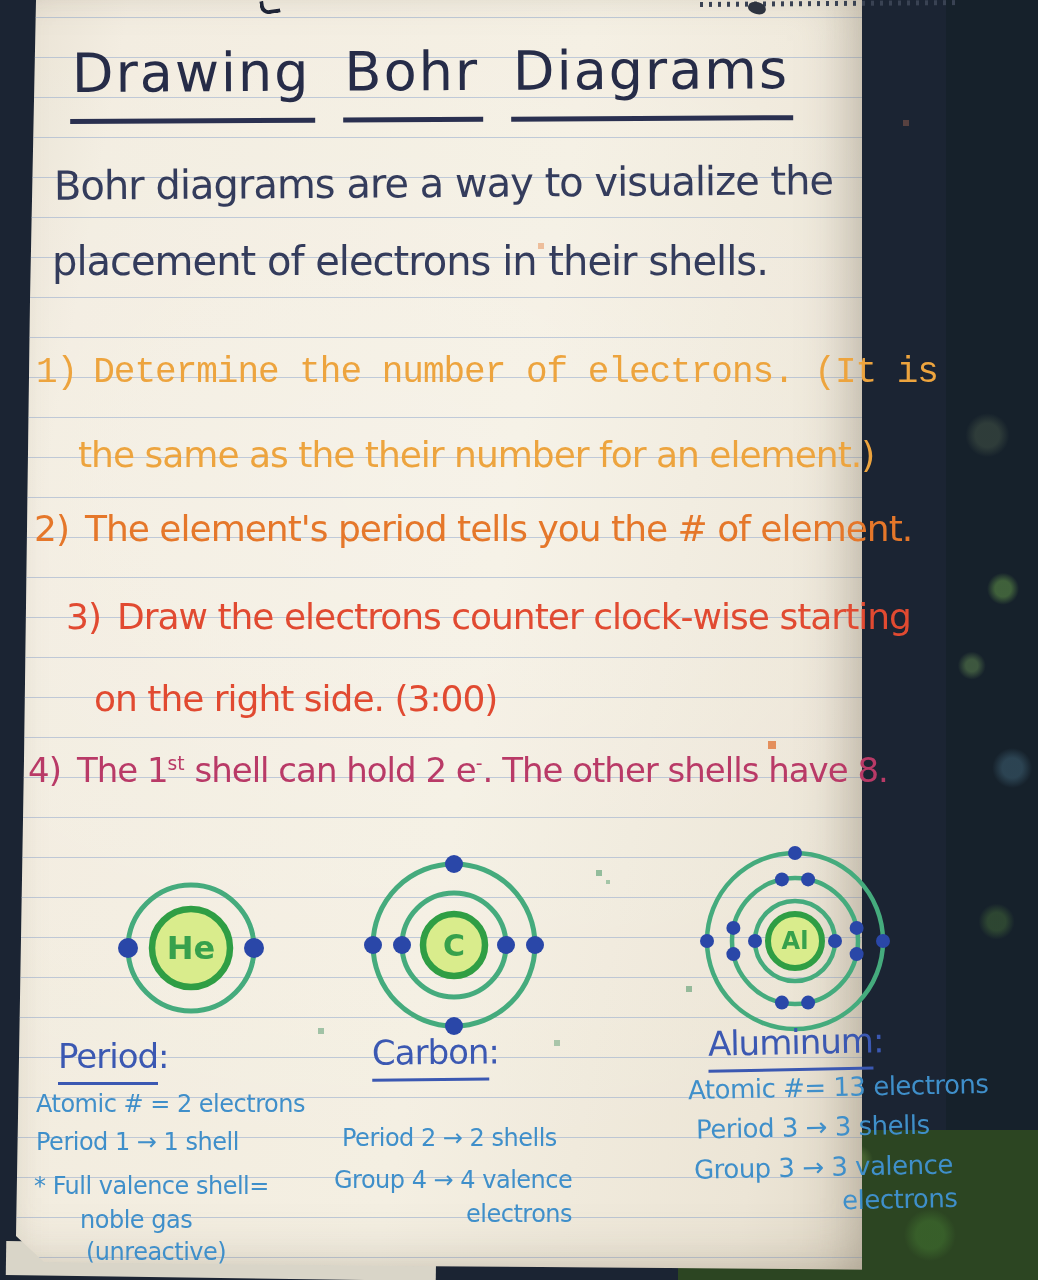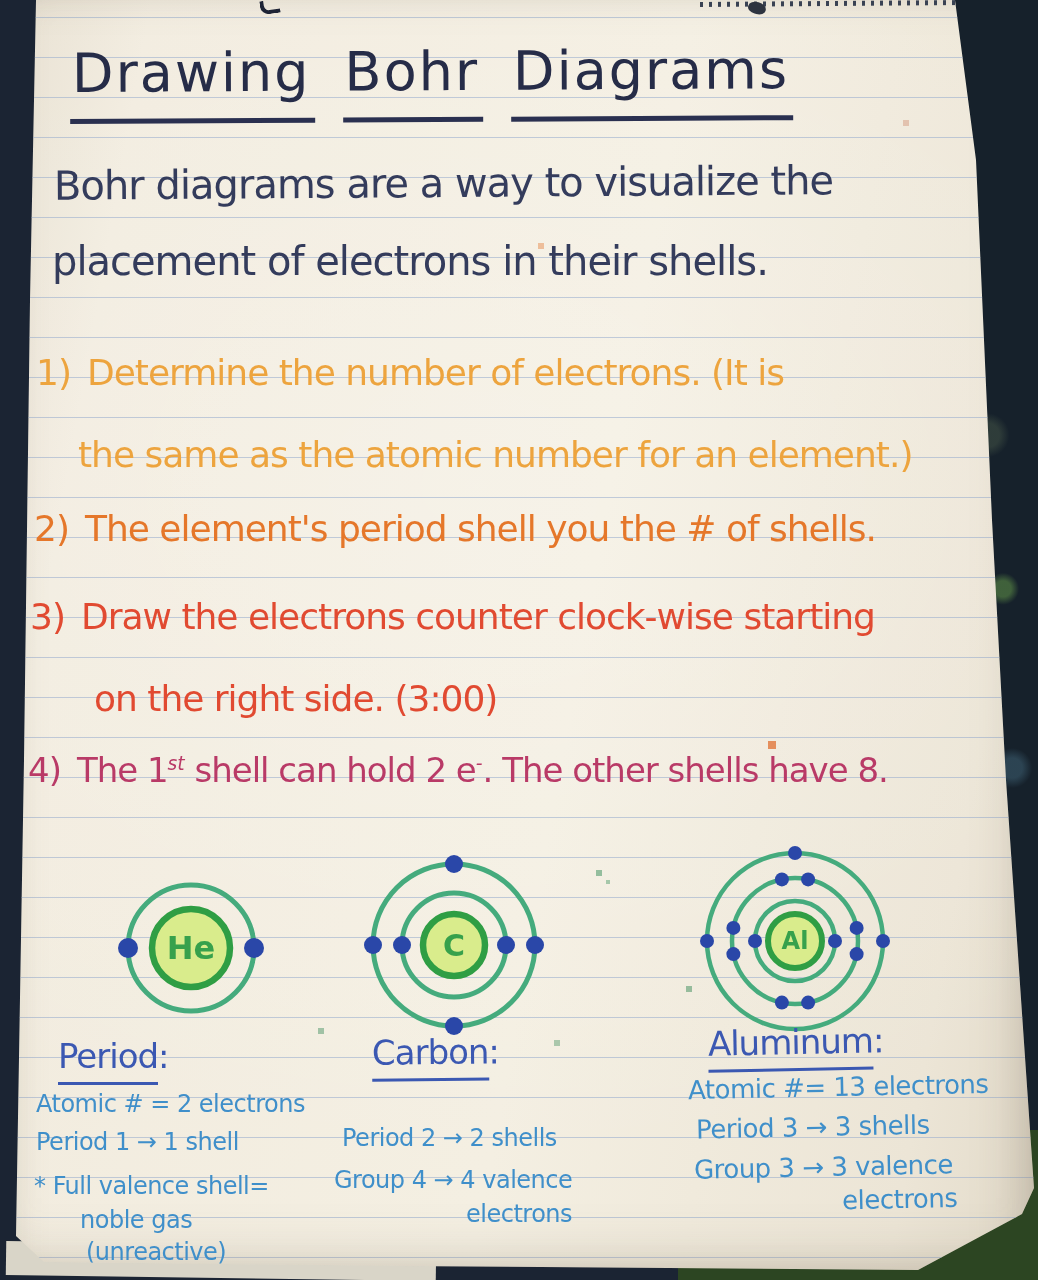--- a/index.html
+++ b/index.html
@@ -26,21 +26,21 @@
       radial-gradient(circle at 70% 70%, rgba(65,115,48,.55) 0 14px, transparent 26px),
       radial-gradient(circle at 50% 20%, rgba(140,180,90,.25) 0 7px, transparent 15px),
       #2c4522;
   }
   .sheet-under{
     position:absolute;left:6px;top:1244px;width:430px;height:34px;
     background:#d9d5c8;transform:rotate(.8deg);
   }
   
   .paper{
-    position:absolute;left:0;top:0;width:1038px;height:1280px;
+    position:absolute;left:0;top:0;width:862px;height:1280px;
     clip-path:polygon(36px 0, 955px 0, 976px 160px, 992px 520px, 1006px 780px,
                       1034px 1188px, 1022px 1214px, 918px 1270px, 400px 1266px,
                       44px 1262px, 16px 1236px, 24px 760px, 30px 300px);
     background-image:
       repeating-linear-gradient(180deg, transparent 0 38.6px, rgba(148,170,205,.55) 38.6px 40px),
       radial-gradient(ellipse 900px 700px at 46% 38%, rgba(255,255,255,.22), transparent),
       linear-gradient(100deg, #e7e0d1 0%, #f2ecdf 12%, #f4efe2 55%, #ece5d6 88%, #e2dac9 100%);
     background-position:0 18px, 0 0, 0 0;
     box-shadow: inset 0 -40px 60px -30px rgba(120,110,90,.35),
                 inset -34px 0 55px -26px rgba(120,110,95,.40),
@@ -54,21 +54,21 @@
   #intro1{top:160px;left:54px;transform:rotate(-.4deg);}
   #intro2{top:238px;left:52px;}
   .step{font-size:36px;letter-spacing:-1px;}
   .step .num{margin-right:16px;}
   #s1a{top:352px;left:36px;}
   #s1b{top:434px;left:78px;}
   #s2 {top:508px;left:34px;}
   #s3a{top:596px;left:30px;}
   #s3b{top:678px;left:94px;text-align:right;}
   #s4 {top:750px;left:28px;font-size:34px;}
-  .step sup{font-size:.55em;letter-spacing:0;font-style:italic;}
+  .step sup{font-size:.55em;letter-spacing:0;}
   
   .bohr{position:absolute;}
   #dia-he{left:103px;top:860px;}
   #dia-c {left:352px;top:843px;}
   #dia-al{left:695px;top:843px;}
   
   .el-head{font-size:34px;color:#3b58b2;letter-spacing:-1px;}
   .el-head .uw{display:inline-block;border-bottom:3px solid #3b58b2;padding-bottom:6px;}
   #h-he{top:1036px;left:58px;}
   #h-c {top:1032px;left:372px;transform:rotate(-.6deg);}
@@ -130,30 +130,30 @@
   <div id="corner-mark"></div>
   <div id="speckles"></div>
 
   <div class="hw title">
     <span class="w">Drawing</span><span class="w">Bohr</span><span class="w">Diagrams</span>
   </div>
 
   <div id="intro1" class="hw intro">Bohr diagrams  are a way to visualize the</div>
   <div id="intro2" class="hw intro">placement of electrons in their shells.</div>
 
-  <div id="s1a" class="hw step" style="color: rgb(237, 164, 62);">
+  <div id="s1a" class="hw step" style="color: rgb(237, 164, 62); font-family: Liberation Mono, monospace;">
     <span class="num">1)</span><span>Determine the number of electrons.  (It is</span>
   </div>
   <div id="s1b" class="hw step" style="color: rgb(237, 164, 62);">
-    <span>the same as the atomic number for an element.)</span>
+    <span>the same as the their number for an element.)</span>
   </div>
   <div id="s2" class="hw step" style="color: rgb(229, 119, 42);">
-    <span class="num">2)</span><span>The element's period shell you the # of shells.</span>
-  </div>
-  <div id="s3a" class="hw step" style="color: rgb(225, 74, 49);">
+    <span class="num">2)</span><span>The element's period tells you the # of element.</span>
+  </div>
+  <div id="s3a" class="hw step" style="color: rgb(225, 74, 49); margin-left: 36px;">
     <span class="num">3)</span><span>Draw the electrons counter clock-wise starting</span>
   </div>
   <div id="s3b" class="hw step" style="color: rgb(225, 74, 49);">
     <span>on the right side.  (3:00)</span>
   </div>
   <div id="s4" class="hw step" style="color: rgb(185, 58, 103);">
     <span class="num">4)</span><span>The 1</span><sup>st</sup><span> shell can hold 2 e</span><sup>-</sup><span>.  The other shells have 8.</span>
   </div>
 
   <svg id="dia-he" class="bohr" width="176" height="176">

